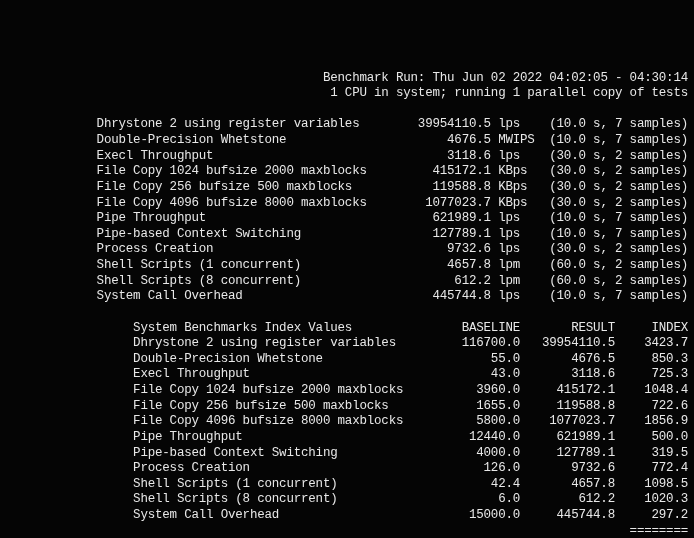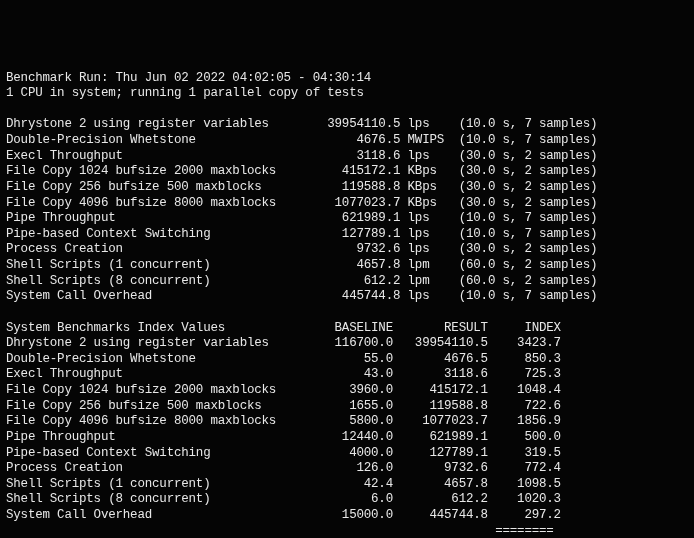--- a/index.html
+++ b/index.html
@@ -9,21 +9,21 @@
       font-family: 'Courier New', monospace;
       font-size: 12.5px;
       line-height: 1.25;
       padding: 8px 6px;
       width: 694px;
       height: 538px;
       overflow: hidden;
       white-space: pre;
       letter-spacing: -0.2px;
     }
-    .line { display: block; }
+    .line { display: block; text-align: right; }
   </style>
 </head>
 <body>
 
 
 
 <div id="content"><span class="line">Benchmark Run: Thu Jun 02 2022 04:02:05 - 04:30:14</span><span class="line">1 CPU in system; running 1 parallel copy of tests</span><span class="line"> </span><span class="line">Dhrystone 2 using register variables        39954110.5 lps    (10.0 s, 7 samples)</span><span class="line">Double-Precision Whetstone                      4676.5 MWIPS  (10.0 s, 7 samples)</span><span class="line">Execl Throughput                                3118.6 lps    (30.0 s, 2 samples)</span><span class="line">File Copy 1024 bufsize 2000 maxblocks         415172.1 KBps   (30.0 s, 2 samples)</span><span class="line">File Copy 256 bufsize 500 maxblocks           119588.8 KBps   (30.0 s, 2 samples)</span><span class="line">File Copy 4096 bufsize 8000 maxblocks        1077023.7 KBps   (30.0 s, 2 samples)</span><span class="line">Pipe Throughput                               621989.1 lps    (10.0 s, 7 samples)</span><span class="line">Pipe-based Context Switching                  127789.1 lps    (10.0 s, 7 samples)</span><span class="line">Process Creation                                9732.6 lps    (30.0 s, 2 samples)</span><span class="line">Shell Scripts (1 concurrent)                    4657.8 lpm    (60.0 s, 2 samples)</span><span class="line">Shell Scripts (8 concurrent)                     612.2 lpm    (60.0 s, 2 samples)</span><span class="line">System Call Overhead                          445744.8 lps    (10.0 s, 7 samples)</span><span class="line"> </span><span class="line">System Benchmarks Index Values               BASELINE       RESULT     INDEX</span><span class="line">Dhrystone 2 using register variables         116700.0   39954110.5    3423.7</span><span class="line">Double-Precision Whetstone                       55.0       4676.5     850.3</span><span class="line">Execl Throughput                                 43.0       3118.6     725.3</span><span class="line">File Copy 1024 bufsize 2000 maxblocks          3960.0     415172.1    1048.4</span><span class="line">File Copy 256 bufsize 500 maxblocks            1655.0     119588.8     722.6</span><span class="line">File Copy 4096 bufsize 8000 maxblocks          5800.0    1077023.7    1856.9</span><span class="line">Pipe Throughput                               12440.0     621989.1     500.0</span><span class="line">Pipe-based Context Switching                   4000.0     127789.1     319.5</span><span class="line">Process Creation                                126.0       9732.6     772.4</span><span class="line">Shell Scripts (1 concurrent)                     42.4       4657.8    1098.5</span><span class="line">Shell Scripts (8 concurrent)                      6.0        612.2    1020.3</span><span class="line">System Call Overhead                          15000.0     445744.8     297.2</span><span class="line">                                                                   ========</span></div>
 
 
 

